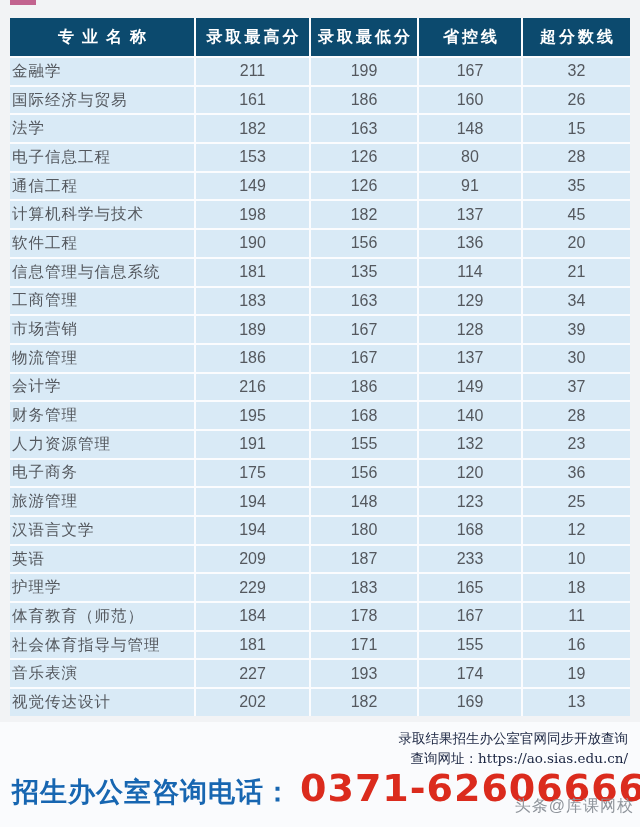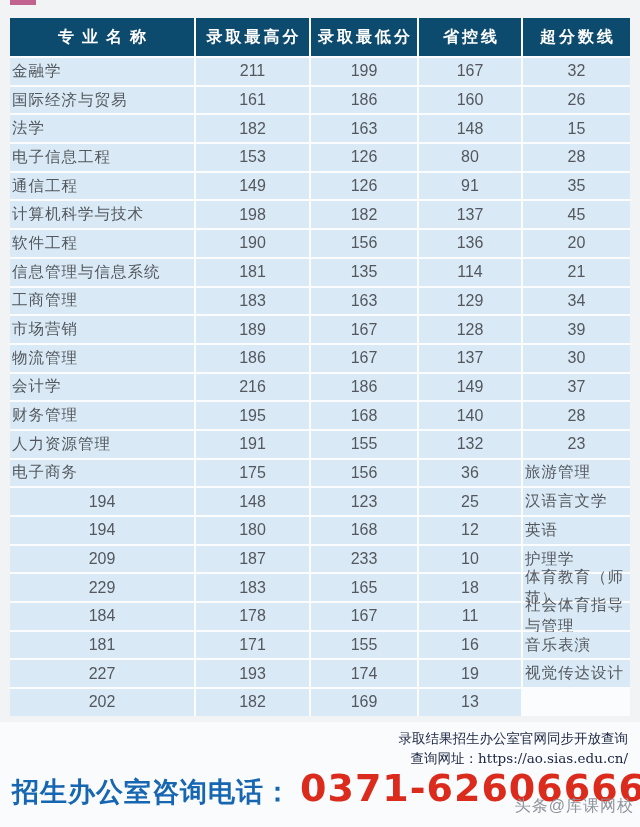--- a/index.html
+++ b/index.html
@@ -142,20 +142,21 @@
     <div class="cell num">140</div>
     <div class="cell num">28</div>
     <div class="cell major">人力资源管理</div>
     <div class="cell num">191</div>
     <div class="cell num">155</div>
     <div class="cell num">132</div>
     <div class="cell num">23</div>
     <div class="cell major">电子商务</div>
     <div class="cell num">175</div>
     <div class="cell num">156</div>
+    <div class="cell num">120</div>
     <div class="cell num">36</div>
     <div class="cell major">旅游管理</div>
     <div class="cell num">194</div>
     <div class="cell num">148</div>
     <div class="cell num">123</div>
     <div class="cell num">25</div>
     <div class="cell major">汉语言文学</div>
     <div class="cell num">194</div>
     <div class="cell num">180</div>
     <div class="cell num">168</div>

